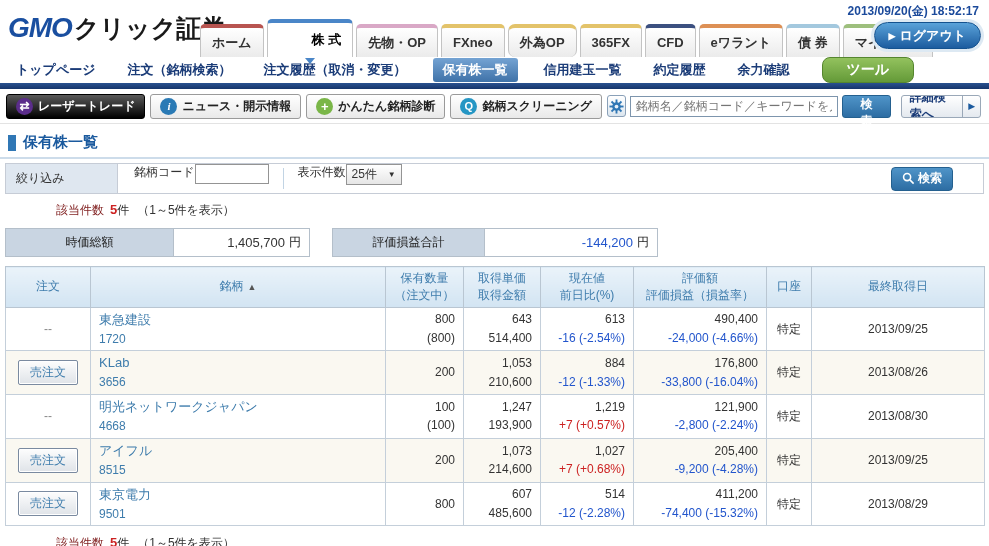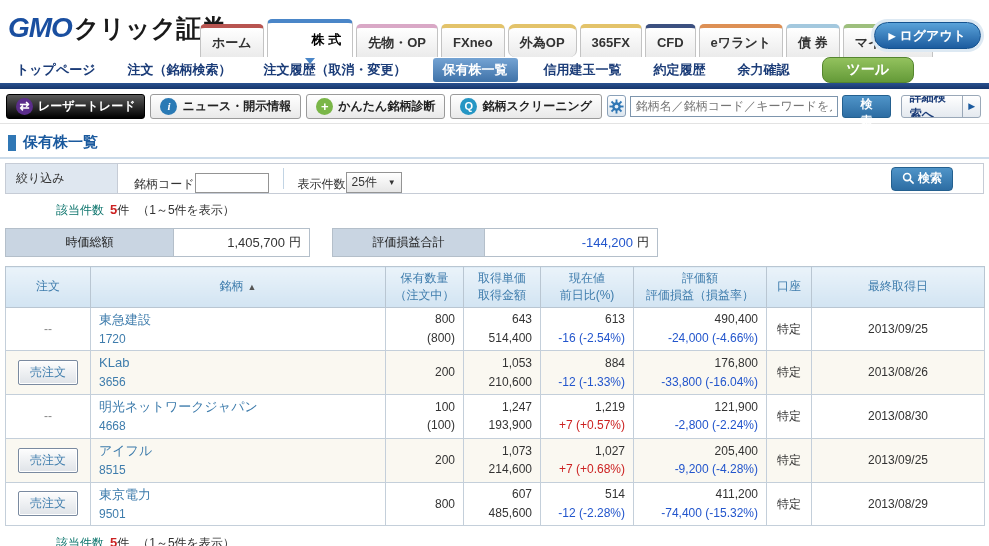--- a/index.html
+++ b/index.html
@@ -83,36 +83,36 @@
   }
   .adv-label { display:flex; align-items:center; padding:0 8px; font-weight:bold; font-size:12px; color:#1b3c78; }
   .adv-caret { display:flex; align-items:center; padding:0 5px; border-left:1px solid #9aa8b8; color:#1b5a9e; font-size:9px; }
   
   .title-row { padding:9px 8px 5px; border-bottom:2px solid #cddcea; display:flex; align-items:center; }
   .title-square { width:8px; height:16px; background:#3077b5; margin-right:7px; }
   .page-title { font-weight:bold; font-size:15px; color:#1b5a9e; }
   
   .filter-bar { margin:4px 5px 0; height:31px; border:1px solid #c6ccd6; display:flex; align-items:stretch; }
   .filter-label { width:112px; background:#dfe7f0; border-right:1px solid #c6ccd6; display:flex; align-items:center; padding-left:10px; color:#333; }
-  .filter-mid { display:flex; align-items:flex-end; padding-left:16px; }
+  .filter-mid { display:flex; align-items:flex-start; padding-left:16px; }
   .code-input { width:74px; height:20px; border:1px solid #949494; font-size:12px; padding:0 4px; }
   .vdiv { width:1px; background:#c2d4e4; margin:4px 14px; }
   .fake-select {
     width:56px; height:21px; border:1px solid #949494; background:linear-gradient(#fff,#e6e6e6);
     display:flex; align-items:center; justify-content:space-between; padding:0 5px; cursor:pointer;
   }
   .fake-select .sel-arr { font-size:8px; color:#333; }
   .qsearch-btn {
     margin-left:auto; margin-right:30px; align-self:center; height:24px; padding:0 10px;
     background:linear-gradient(#4f94c8,#2d6da3); border:1px solid #24608f; border-radius:4px;
     color:#fff; font-weight:bold; font-size:12px; cursor:pointer; display:flex; align-items:center; gap:3px;
   }
   
   .count-line { padding:8px 8px 2px; font-size:12px; }
-  .count-label { color:#0f766e;padding-left:48px; }
+  .count-label { color:#7f1d1d;padding-left:48px; }
   .count-num { color:#cc2222; font-weight:bold; font-size:13px; margin-left:6px; }
   .count-range { margin-left:8px; }
   .summary-row { margin:7px 5px 0; display:flex; gap:22px; }
   .sum-box { display:flex; border:1px solid #b4bfca; height:29px; }
   .sum-label { background:#c9d5e2; border-right:1px solid #b4bfca; display:flex; align-items:center; justify-content:center; color:#222; }
   .sum-value { background:#fff; display:flex; align-items:center; justify-content:flex-end; padding-right:8px; font-size:13px; }
   .w-label1 { width:168px; } .w-val1 { width:135px; }
   .w-label2 { width:152px; } .w-val2 { width:172px; }
   .sum-value .unit { margin-left:4px; color:#222; font-size:12px; }
   .neg { color:#2255cc; }
@@ -140,20 +140,21 @@
   .sort-ic { color:#555; font-size:9px; margin-left:4px; }
   .footer-count { padding:9px 8px; }
 </style>
 </head>
 <body>
 
 <div class="header">
   <div class="logo">
     <span class="gmo">GMO</span><span class="rest">クリック証券</span>
   </div>
+  <div class="datetime">2013/09/20(金) 18:52:17</div>
   <div class="tabs">
       <div class="tab" style="border-top-color: rgb(184, 84, 80);">
         <span>ホーム</span>
       </div>
       <div class="tab active" style="border-top-color: rgb(74, 134, 200);">
         <span>株 式</span>
         <span class="caret"></span>
       </div>
       <div class="tab" style="border-top-color: rgb(217, 168, 198);">
         <span>先物・OP</span>

